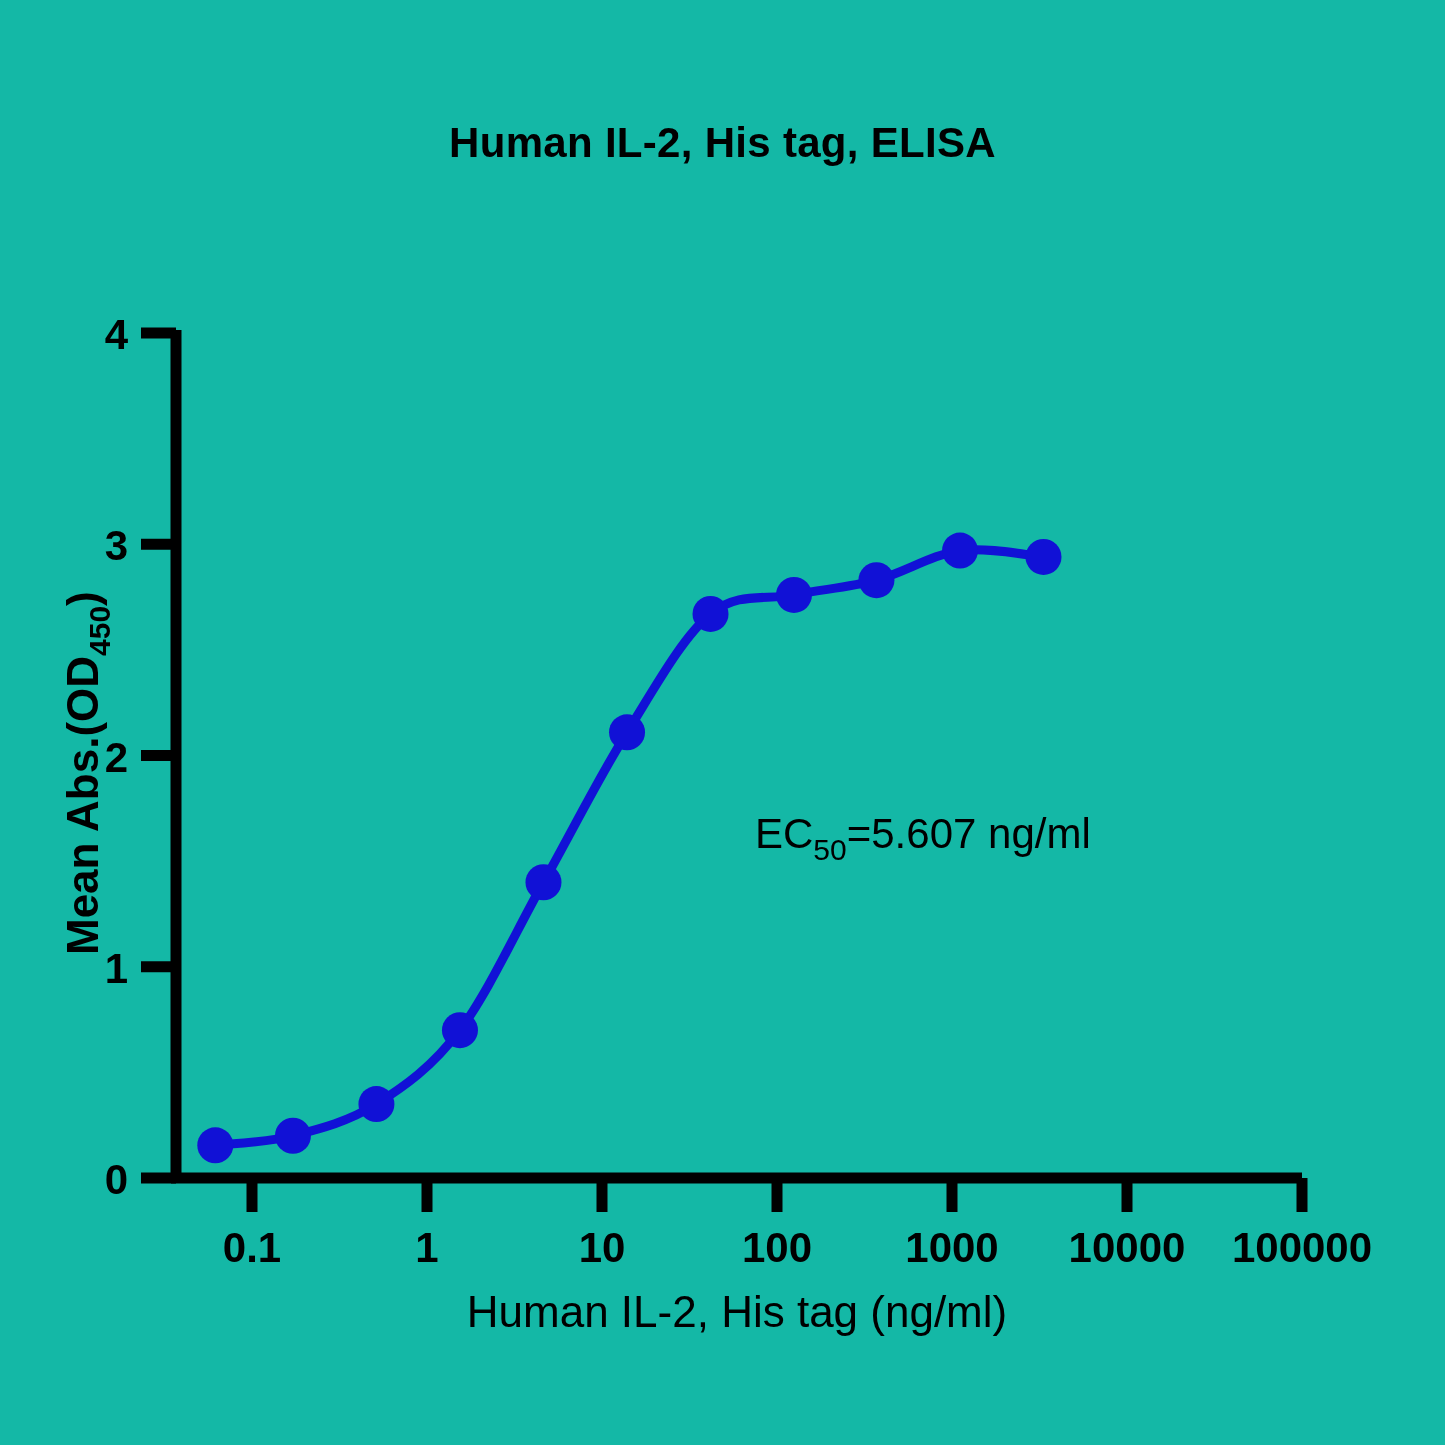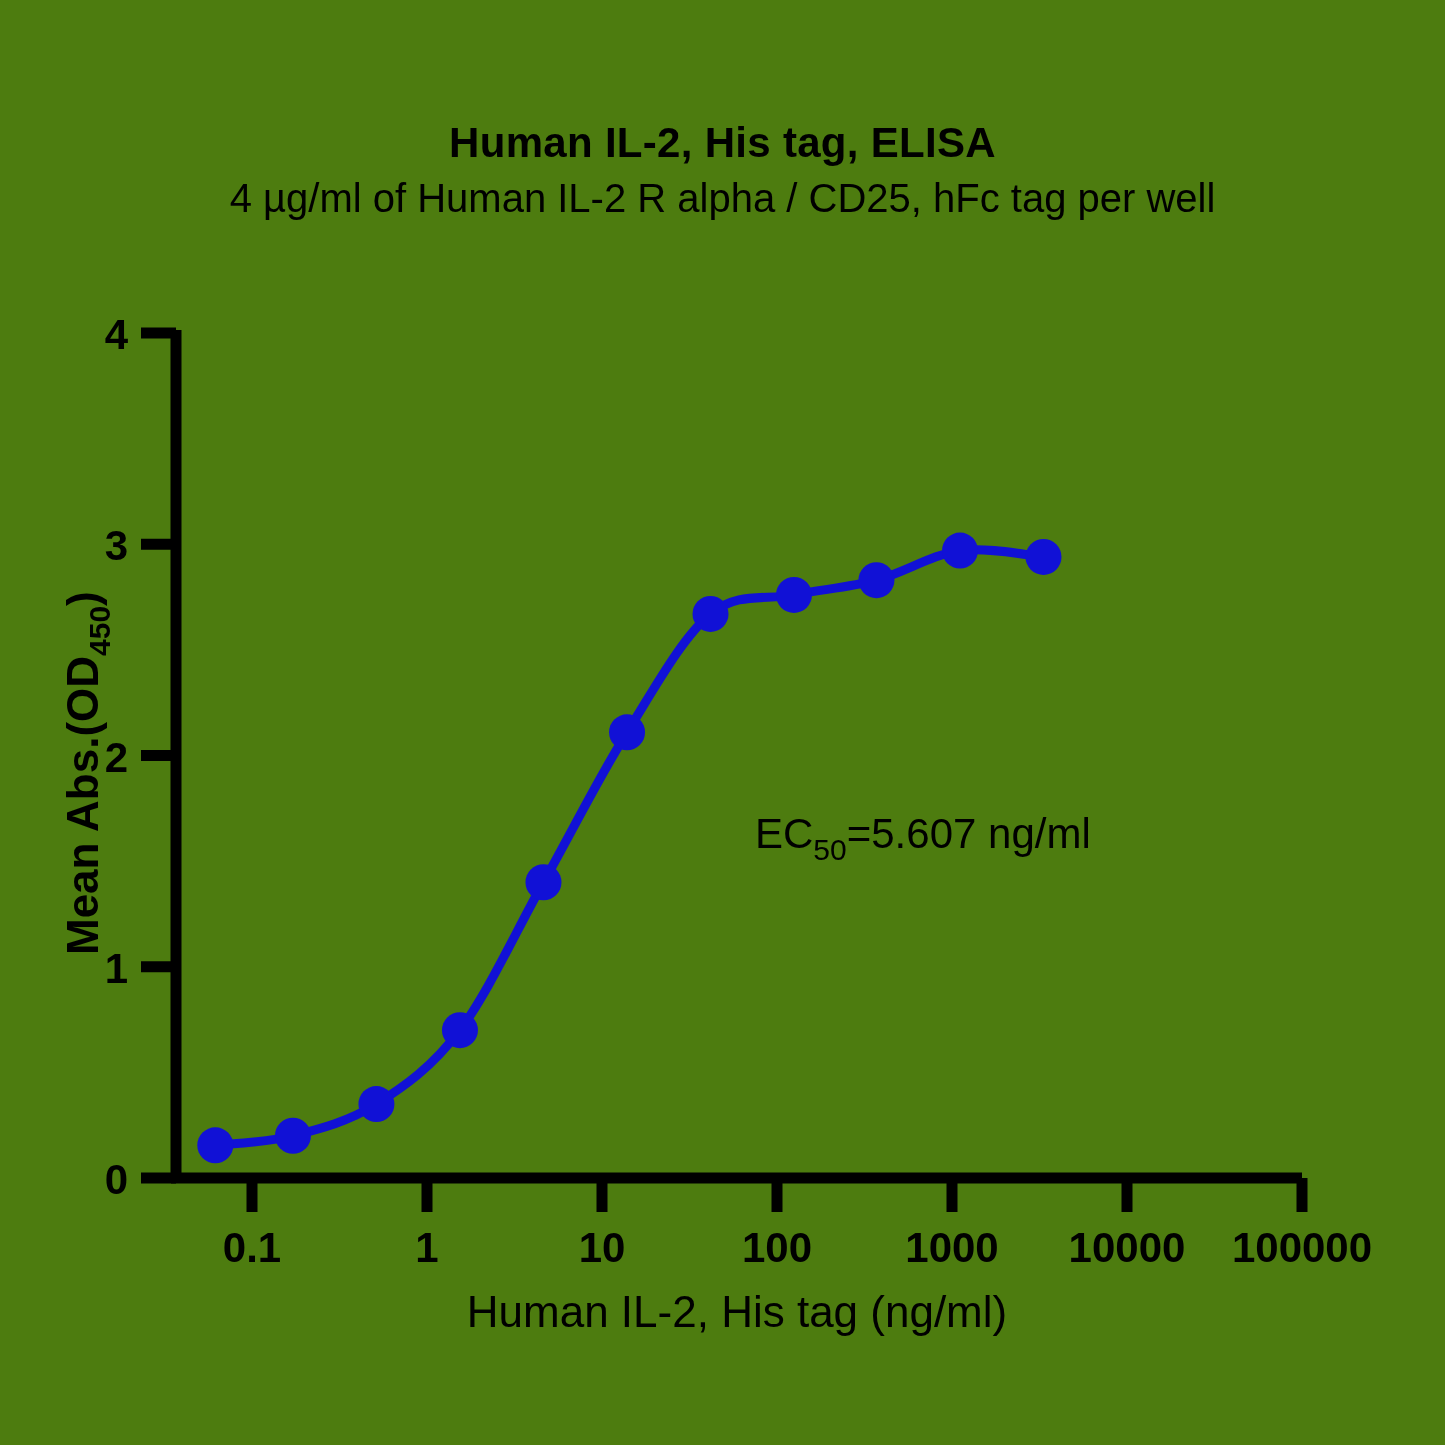--- a/index.html
+++ b/index.html
@@ -11,21 +11,21 @@
     width: 1445px;
     height: 1445px;
     font-family: "Liberation Sans", sans-serif;
     color: #000000;
     overflow: hidden;
   }
   #figure {
     position: relative;
     width: 1445px;
     height: 1445px;
-    background: #4d7c0f;
+    background: #14b8a6;
   }
   .titles {
     position: absolute;
     left: 0;
     top: 118px;
     width: 1445px;
     text-align: center;
   }
   .chart-title {
     font-size: 42px;
@@ -74,21 +74,20 @@
     font-size: 30px;
   }
 </style>
 </head>
 <body>
 
 <div id="figure">
 
   <div class="titles">
     <div class="chart-title">Human IL-2, His tag, ELISA</div>
-    <div class="chart-subtitle">4 µg/ml of Human IL-2 R alpha / CD25, hFc tag per well</div>
   </div>
 
   <svg class="plot" width="1445" height="1445" viewBox="0 0 1445 1445">
 
     <line id="y-axis-line" x1="176" y1="330" x2="176" y2="1178" stroke="#000000" stroke-width="11" stroke-linecap="butt"></line>
 
     <line id="x-axis-line" x1="171" y1="1178" x2="1302" y2="1178" stroke="#000000" stroke-width="11" stroke-linecap="butt"></line>
 
     <g id="y-ticks">
         <line x1="141" y1="1178" x2="176" y2="1178" stroke="#000000" stroke-width="11"></line>

